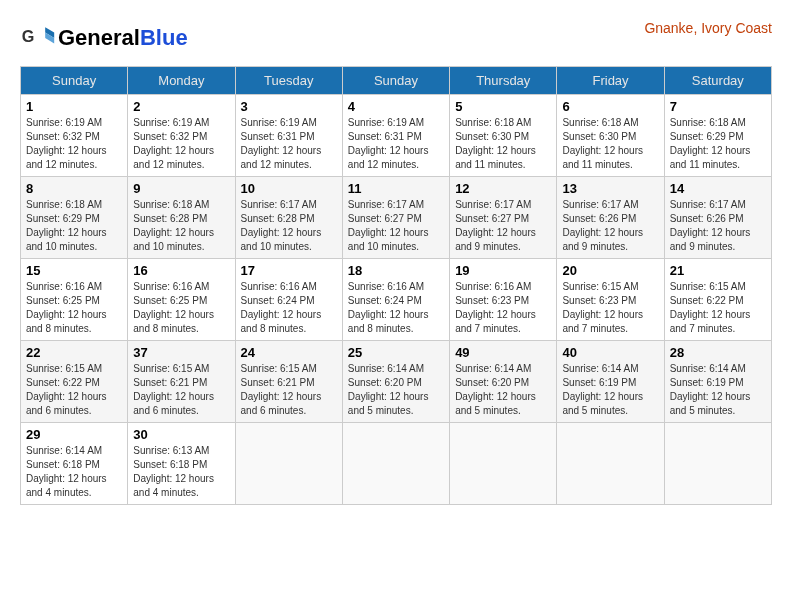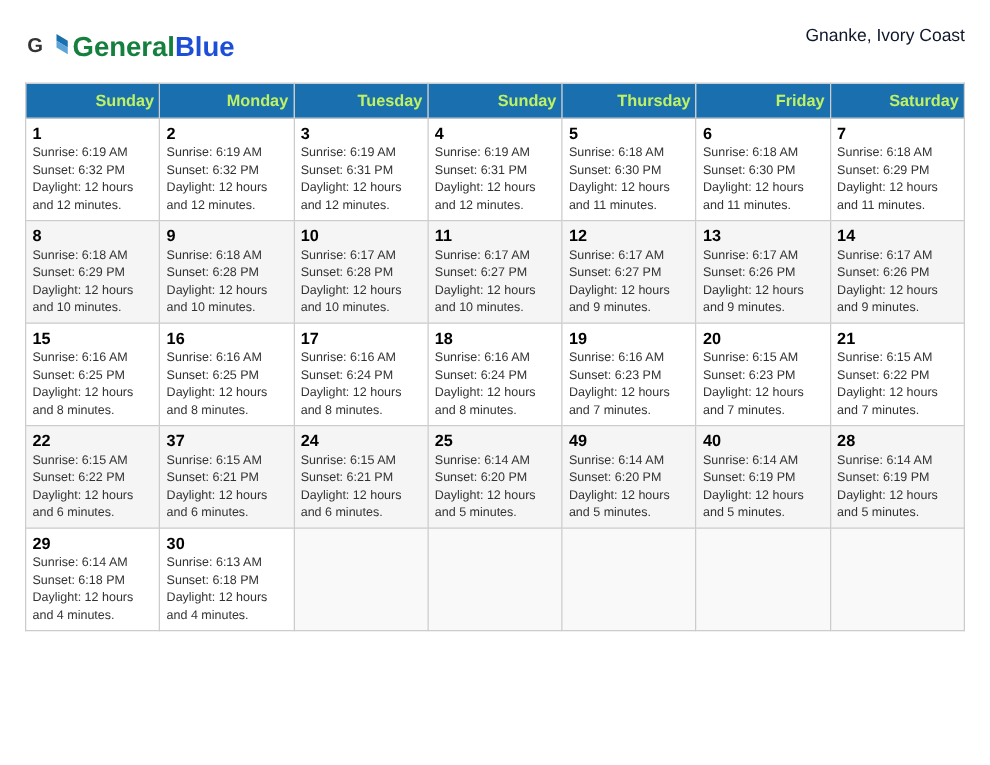--- a/index.html
+++ b/index.html
@@ -16,51 +16,51 @@
       justify-content: space-between;
       margin-bottom: 10px;
     }
     .logo {
       display: flex;
       align-items: center;
       font-size: 22px;
       font-weight: bold;
       color: #333;
     }
-    .logo-general { color: #15803d; text-align: right; }
+    .logo-general { color: #000000; text-align: right; }
     .logo-blue { color: #1d4ed8; }
     .logo-icon {
       width: 36px;
       height: 36px;
       margin-right: 2px;
     }
     .title-section {
       text-align: right;
     }
     .month-title {
       font-size: 36px;
       font-weight: normal;
       color: #333;
     }
     .location {
       font-size: 14px;
-      color: #0f172a;
+      color: #c2410c;
     }
     .calendar {
       width: 100%;
       border-collapse: collapse;
       font-size: 11px;
     }
     .calendar thead th {
       background-color: #1a6faf;
-      color: #bef264;
+      color: #e5e5e5;
       padding: 6px 4px;
-      text-align: right;
+      text-align: center;
       font-size: 13px;
-      font-weight: bold;
+      font-weight: normal;
       border: 1px solid #ccc;
     }
     .calendar tbody td {
       border: 1px solid #ccc;
       vertical-align: top;
       padding: 4px 5px;
       width: calc(100% / 7);
       min-height: 80px;
     }
     .calendar tbody tr:nth-child(even) {

